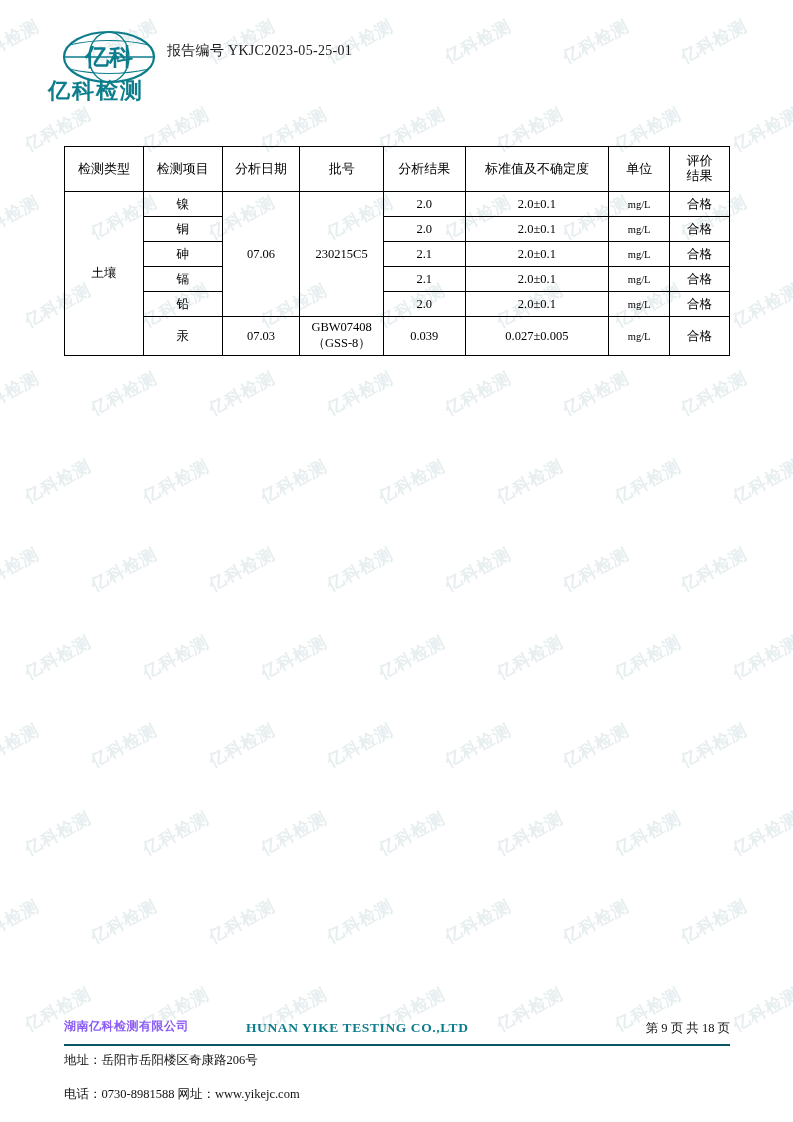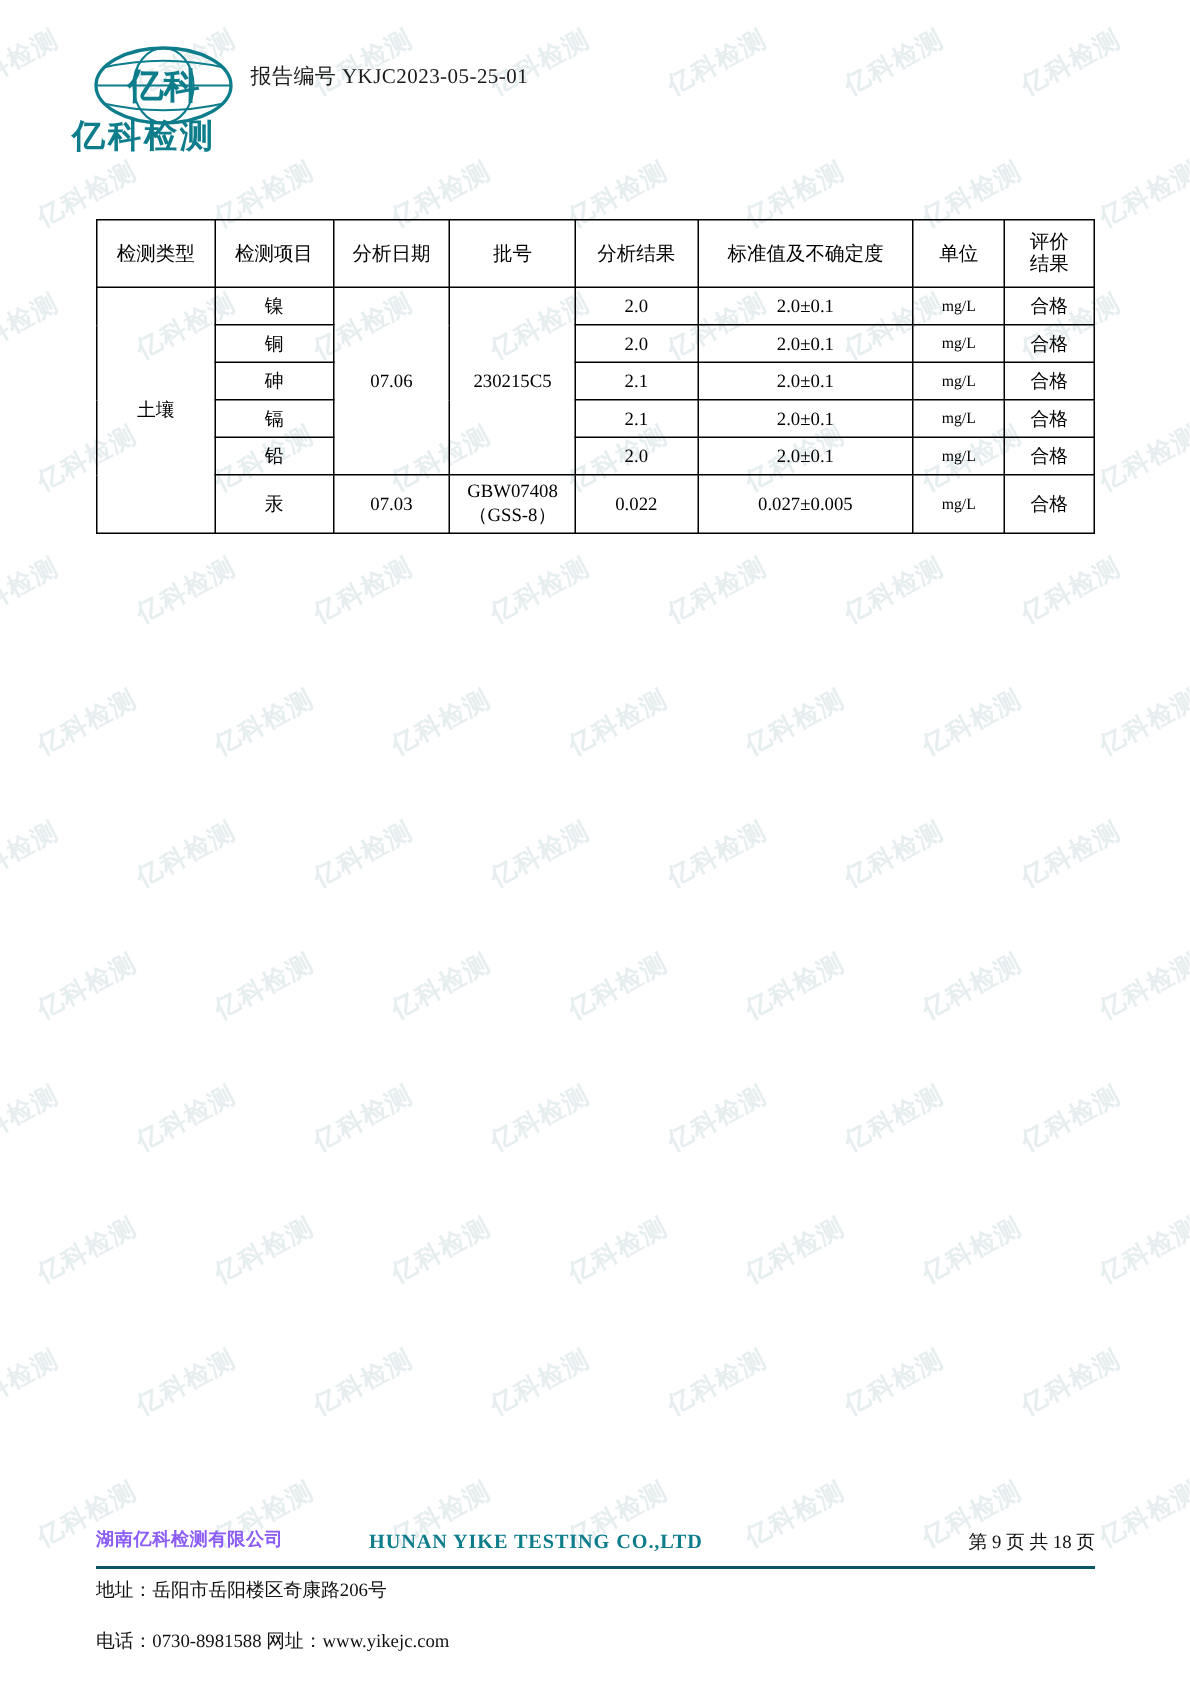--- a/index.html
+++ b/index.html
@@ -357,21 +357,21 @@
           <td class="c-unit unit-cell">mg/L</td>
           <td class="c-eval">合格</td>
         </tr>
         <tr class="tall bottom-rule">
           <td class="c-item">汞</td>
           <td class="c-date">07.03</td>
           <td class="c-batch two-line">
             <div>GBW07408</div>
             <div>（GSS-8）</div>
           </td>
-          <td class="c-res">0.022</td>
+          <td class="c-res">0.039</td>
           <td class="c-std">0.027±0.005</td>
           <td class="c-unit unit-cell">mg/L</td>
           <td class="c-eval">合格</td>
         </tr>
       </tbody>
     </table>
   </div>
 
   <div class="footer">
     <div class="footer-top">

